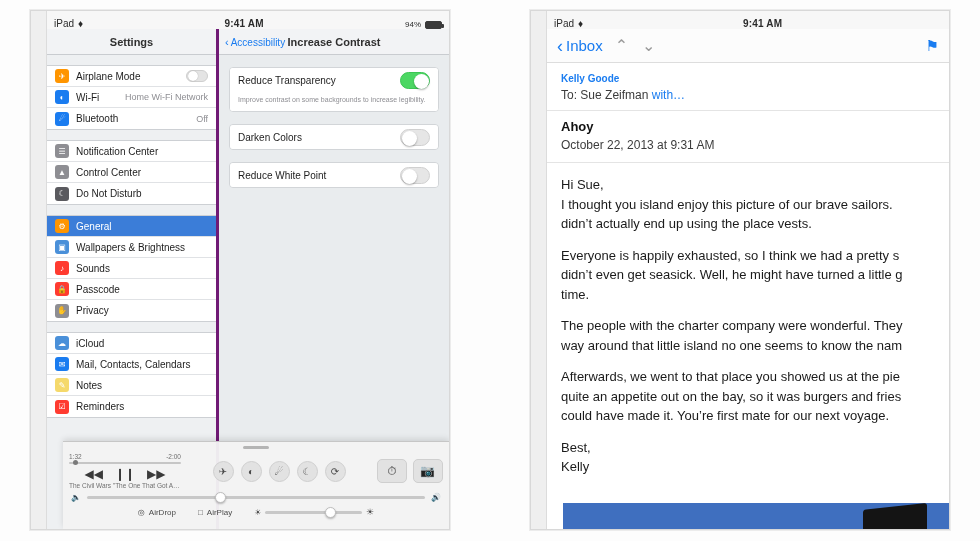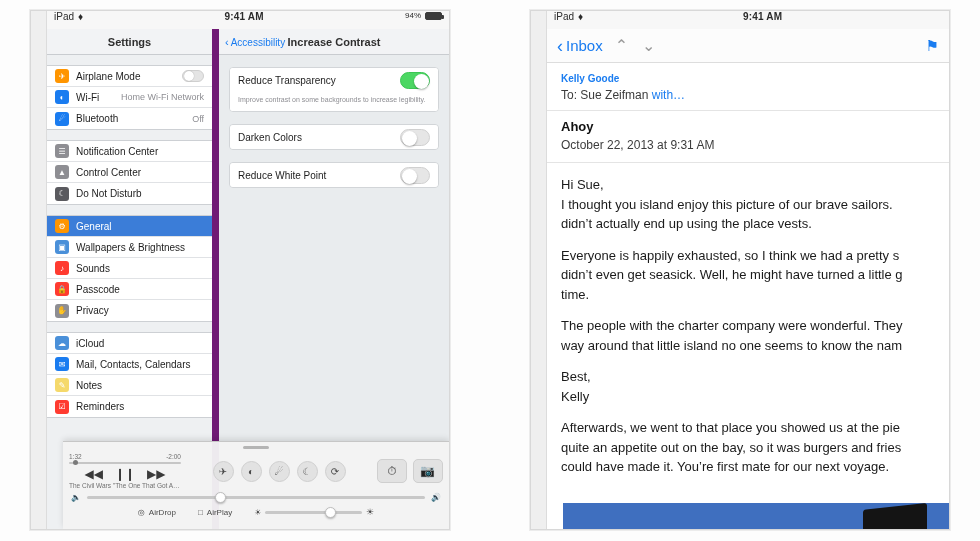--- a/index.html
+++ b/index.html
@@ -15,21 +15,21 @@
   .device {
     position: absolute;
     background: #ffffff;
     overflow: hidden;
   }
   .bezel-left { position:absolute; top:0; bottom:0; width:16px; background:#efefef; border-right:1px solid #dcdcdc; }
 
   
   .statusbar {
     height: 18px;
-    display: flex; align-items: flex-start;
+    display: flex; align-items: flex-end;
     font-size: 10px; color: #2b2b2b;
     padding: 0 7px;
     background: #f7f7f7;
     gap: 40px;
   }
   .sb-left { display:flex; align-items:center; gap:4px; flex: 1 1 auto; }
   .sb-center { flex: 0 0 auto; font-weight: bold; letter-spacing: .2px; }
   .sb-right { display:flex; align-items:center; justify-content:flex-end; gap:4px; flex:1 1 auto; }
   .wifi-glyph { font-size: 10px; line-height: 1; }
   .battery {
@@ -45,21 +45,21 @@
   #left-device {
     left: 30px; top: 10px; width: 420px; height: 520px;
     border: 1px solid #d8d8d8;
     box-shadow: 0 0 0 1px #ececec;
   }
   .ipad-body { position:absolute; left:16px; right:0; top:0; bottom:0; background:#fff; }
 
   .split { position:absolute; left:0; right:0; top:18px; bottom:0; display:flex; }
   .settings-pane {
     width: 172px; background: #eef0f2;
-    border-right: 7px solid #701a75;
+    border-right: 3px solid #701a75;
     position: relative; overflow: hidden;
   }
   .detail-pane { flex:1; background: #e9ecee; position: relative; overflow: hidden; }
 
   .nav-bar {
     height: 26px; display:flex; align-items:center; justify-content:center;
     background: #f2f3f5; border-bottom: 1px solid #c9ccd0;
     font-size: 11px; font-weight: bold; color: #2f2f2f;
     position: relative;
   }
@@ -413,28 +413,28 @@
         <p>
           <span>Everyone is happily exhausted, so I think we had a pretty s</span><br>
           <span>didn’t even get seasick. Well, he might have turned a little g</span><br>
           <span>time.</span>
         </p>
         <p>
           <span>The people with the charter company were wonderful. They</span><br>
           <span>way around that little island no one seems to know the nam</span>
         </p>
         <p>
-          <span>Best,</span><br>
-          <span>Kelly</span>
-        </p>
-        <p>
           <span>Afterwards, we went to that place you showed us at the pie</span><br>
           <span>quite an appetite out on the bay, so it was burgers and fries</span><br>
           <span>could have made it. You’re first mate for our next voyage.</span>
         </p>
+        <p>
+          <span>Best,</span><br>
+          <span>Kelly</span>
+        </p>
       </div>
 
       <div class="photo-strip">
         <div class="dark"></div>
       </div>
     </div>
   </div>
 
 </div>
 

